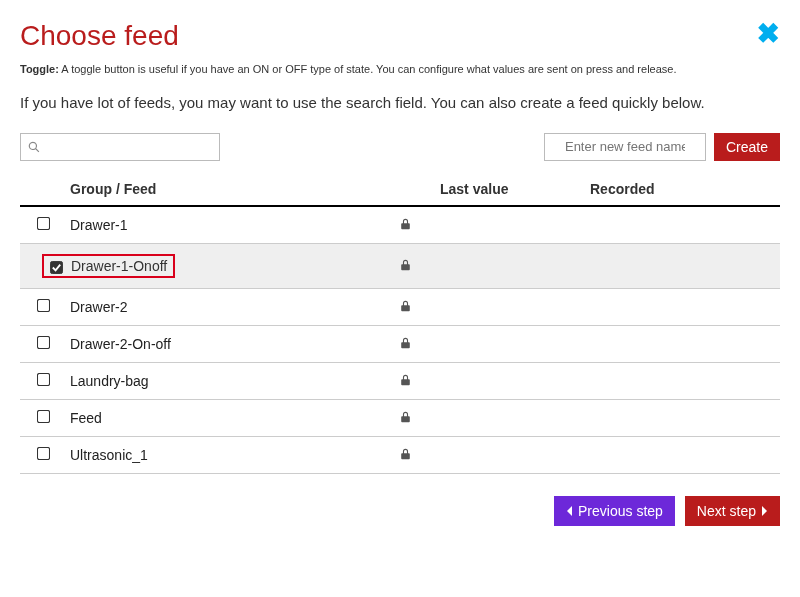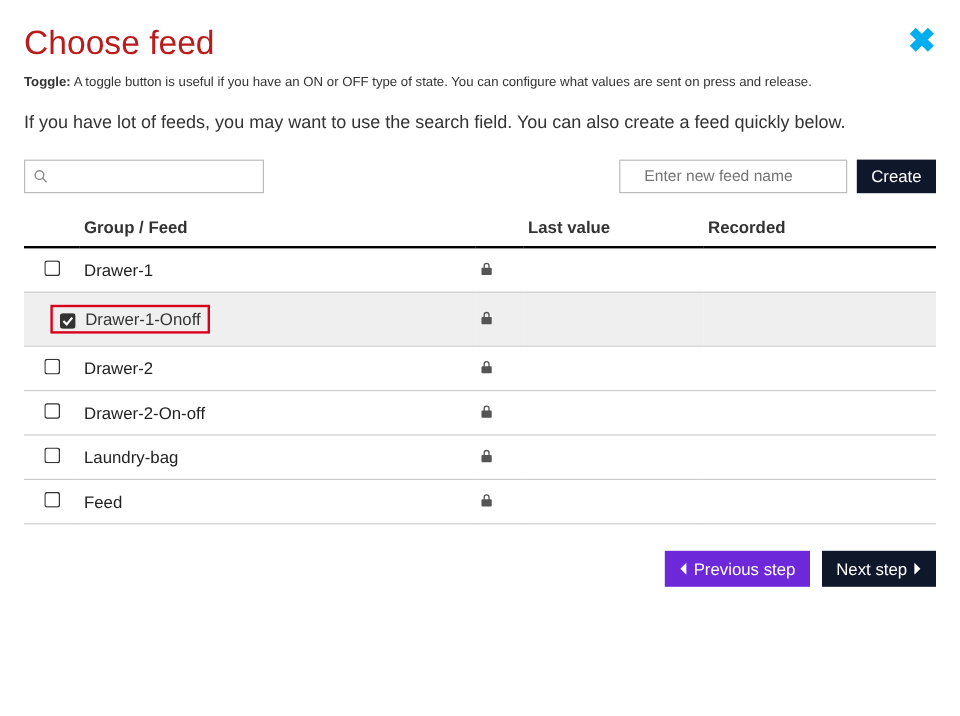--- a/index.html
+++ b/index.html
@@ -62,38 +62,39 @@
     height: 28px;
     border: 1px solid #bbb;
     padding: 4px 6px 4px 26px;
     font-size: 13px;
   }
   .create-wrap {
     display: flex;
     gap: 8px;
   }
   .new-feed-input {
-    width: 190px;
+    width: 162px;
     height: 28px;
     border: 1px solid #bbb;
     padding: 4px 20px;
     font-size: 13px;
+    text-align: center;
   }
   .btn {
     border: none;
     cursor: pointer;
     font-size: 14px;
     height: 28px;
     padding: 0 12px;
     display: inline-flex;
     align-items: center;
     gap: 4px;
   }
   .btn-primary {
-    background: #0f172a;
+    background: #b91c1c;
     color: #fff;
   }
   .btn-secondary {
     background: #6d28d9;
     color: #fff;
   }
   table {
     width: 100%;
     border-collapse: collapse;
   }
@@ -239,20 +240,31 @@
               <path d="M3 6V4a3 3 0 0 1 6 0v2h1a1 1 0 0 1 1 1v5a1 1 0 0 1-1 1H2a1 1 0 0 1-1-1V7a1 1 0 0 1 1-1h1zm1.3 0h3.4V4a1.7 1.7 0 1 0-3.4 0v2z"></path>
             </svg></span></td>
         <td></td>
         <td></td>
       </tr>
       <tr>
         <td class="check-cell"><span class="checkbox"><svg viewBox="0 0 14 14">
               <rect x="0.5" y="0.5" width="13" height="13" rx="2" fill="none" stroke="#333" stroke-width="1.2"></rect>
             </svg></span></td>
         <td class="name-cell"><span>Feed</span></td>
+        <td><span class="lock"><svg viewBox="0 0 12 14">
+              <path d="M3 6V4a3 3 0 0 1 6 0v2h1a1 1 0 0 1 1 1v5a1 1 0 0 1-1 1H2a1 1 0 0 1-1-1V7a1 1 0 0 1 1-1h1zm1.3 0h3.4V4a1.7 1.7 0 1 0-3.4 0v2z"></path>
+            </svg></span></td>
+        <td></td>
+        <td></td>
+      </tr>
+      <tr>
+        <td class="check-cell"><span class="checkbox"><svg viewBox="0 0 14 14">
+              <rect x="0.5" y="0.5" width="13" height="13" rx="2" fill="none" stroke="#333" stroke-width="1.2"></rect>
+            </svg></span></td>
+        <td class="name-cell"><span>Ultrasonic_1</span></td>
         <td><span class="lock"><svg viewBox="0 0 12 14">
               <path d="M3 6V4a3 3 0 0 1 6 0v2h1a1 1 0 0 1 1 1v5a1 1 0 0 1-1 1H2a1 1 0 0 1-1-1V7a1 1 0 0 1 1-1h1zm1.3 0h3.4V4a1.7 1.7 0 1 0-3.4 0v2z"></path>
             </svg></span></td>
         <td></td>
         <td></td>
       </tr>
     </tbody>
 </table>
 
 <div class="footer">

